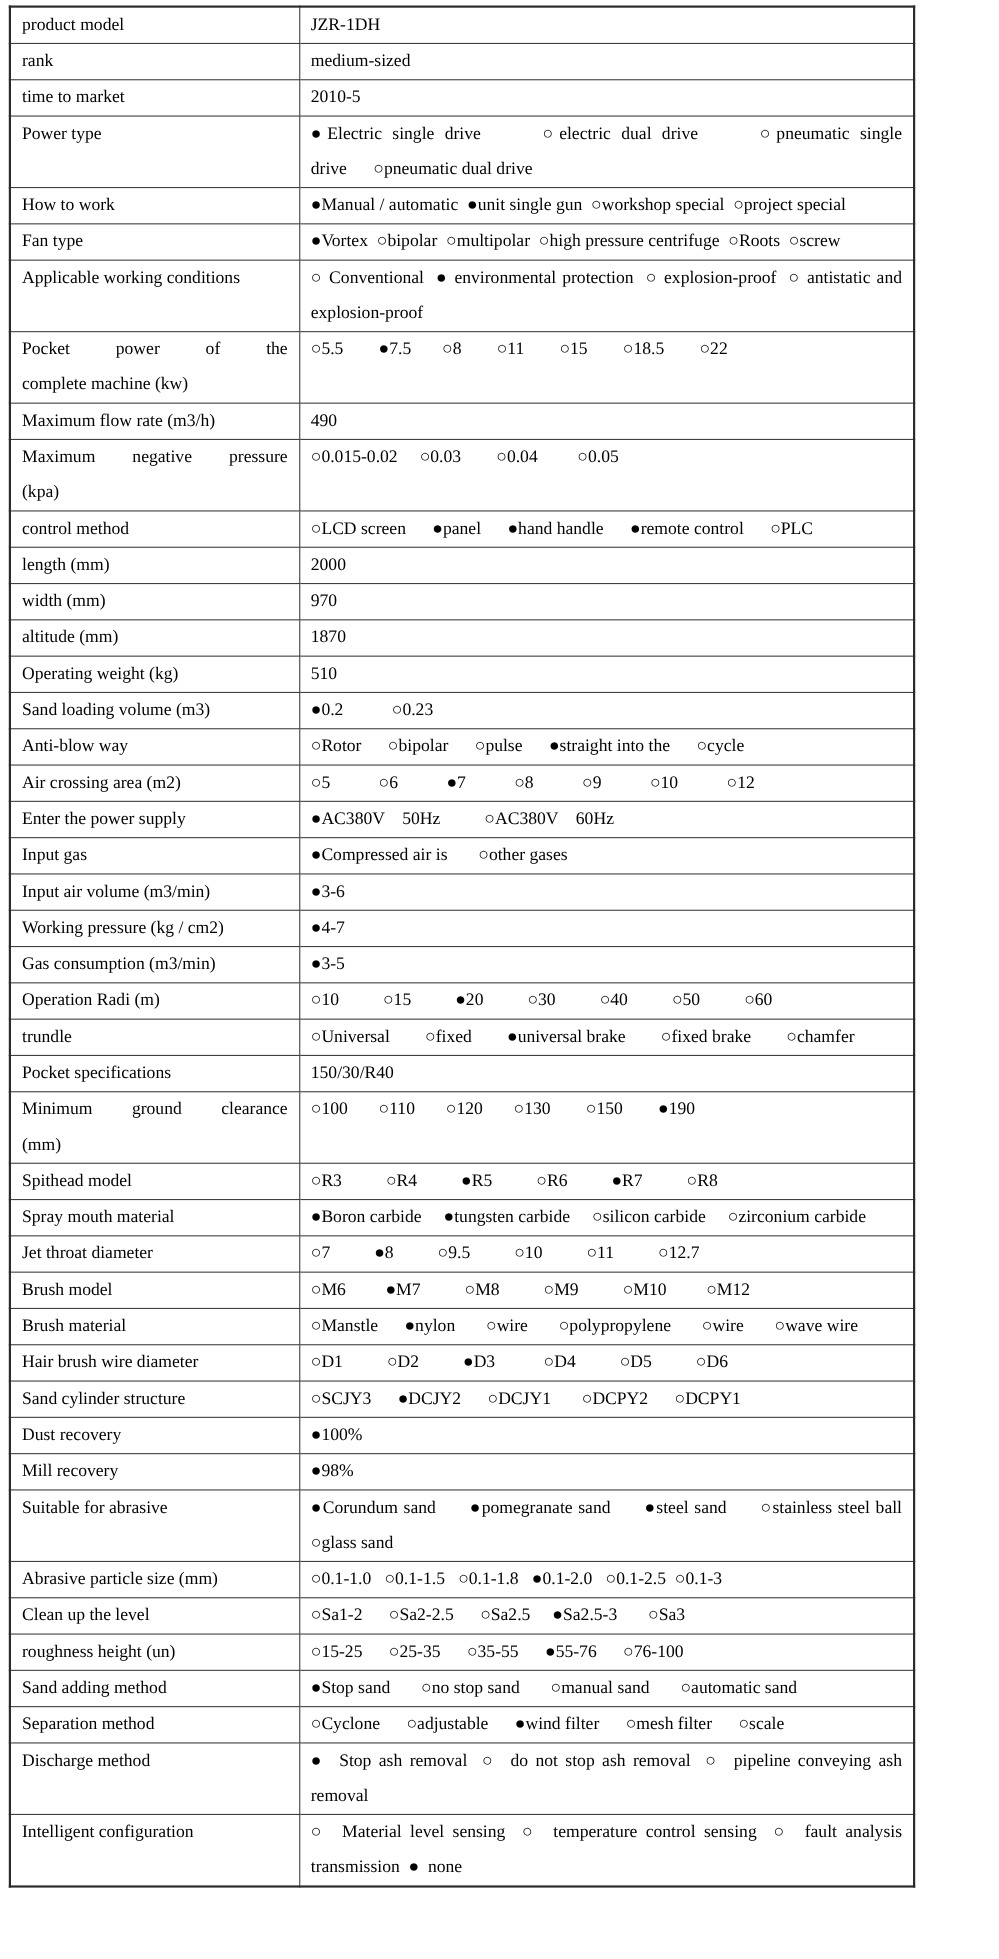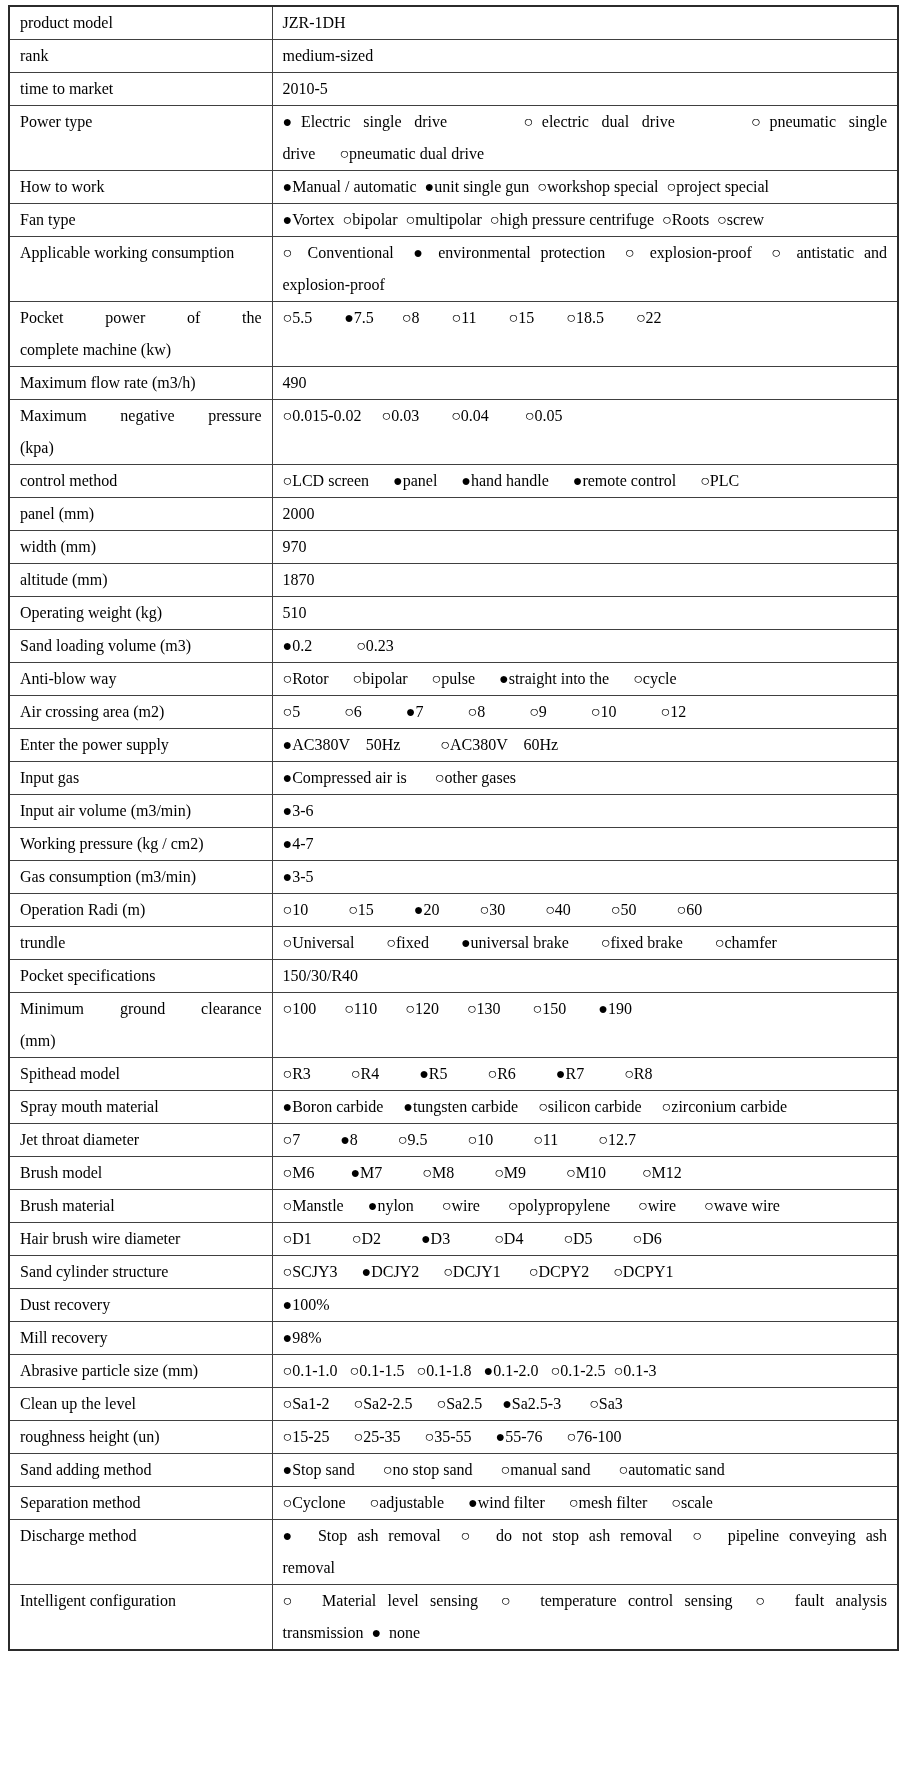--- a/index.html
+++ b/index.html
@@ -7,21 +7,21 @@
     margin: 0;
     background: #ffffff;
     color: #000000;
     font-family: "Liberation Serif", "DejaVu Serif", serif;
   }
   body { padding: 5px 8px 8px 8px; }
 
   table.spec {
     border-collapse: collapse;
     table-layout: fixed;
-    width: 891px;
+    width: 824px;
     border: 2px solid #2b2b2b;
     background: #ffffff;
   }
   col.c1 { width: 263px; }
 
   td {
     border: 1px solid #404040;
     vertical-align: top;
     padding: 0 10px;
     font-size: 16px;
@@ -92,21 +92,21 @@
       <tr>
         <td>
           <div class="line">Fan type</div>
         </td>
         <td>
           <div class="line">●Vortex  ○bipolar  ○multipolar  ○high pressure centrifuge  ○Roots  ○screw</div>
         </td>
       </tr>
       <tr>
         <td>
-          <div class="line">Applicable working consumption</div>
+          <div class="line">Applicable working conditions</div>
         </td>
         <td>
           <div class="line j">○ Conventional  ● environmental protection  ○ explosion-proof  ○ antistatic and</div>
           <div class="line">explosion-proof</div>
         </td>
       </tr>
       <tr>
         <td>
           <div class="line j">Pocket power of the</div>
           <div class="line">complete machine (kw)</div>
@@ -135,21 +135,21 @@
       <tr>
         <td>
           <div class="line">control method</div>
         </td>
         <td>
           <div class="line">○LCD screen      ●panel      ●hand handle      ●remote control      ○PLC</div>
         </td>
       </tr>
       <tr>
         <td>
-          <div class="line">panel (mm)</div>
+          <div class="line">length (mm)</div>
         </td>
         <td>
           <div class="line">2000</div>
         </td>
       </tr>
       <tr>
         <td>
           <div class="line">width (mm)</div>
         </td>
         <td>
@@ -336,20 +336,29 @@
       <tr>
         <td>
           <div class="line">Mill recovery</div>
         </td>
         <td>
           <div class="line">●98%</div>
         </td>
       </tr>
       <tr>
         <td>
+          <div class="line">Suitable for abrasive</div>
+        </td>
+        <td>
+          <div class="line j">●Corundum sand      ●pomegranate sand      ●steel sand      ○stainless steel ball</div>
+          <div class="line">○glass sand</div>
+        </td>
+      </tr>
+      <tr>
+        <td>
           <div class="line">Abrasive particle size (mm)</div>
         </td>
         <td>
           <div class="line">○0.1-1.0   ○0.1-1.5   ○0.1-1.8   ●0.1-2.0   ○0.1-2.5  ○0.1-3</div>
         </td>
       </tr>
       <tr>
         <td>
           <div class="line">Clean up the level</div>
         </td>

